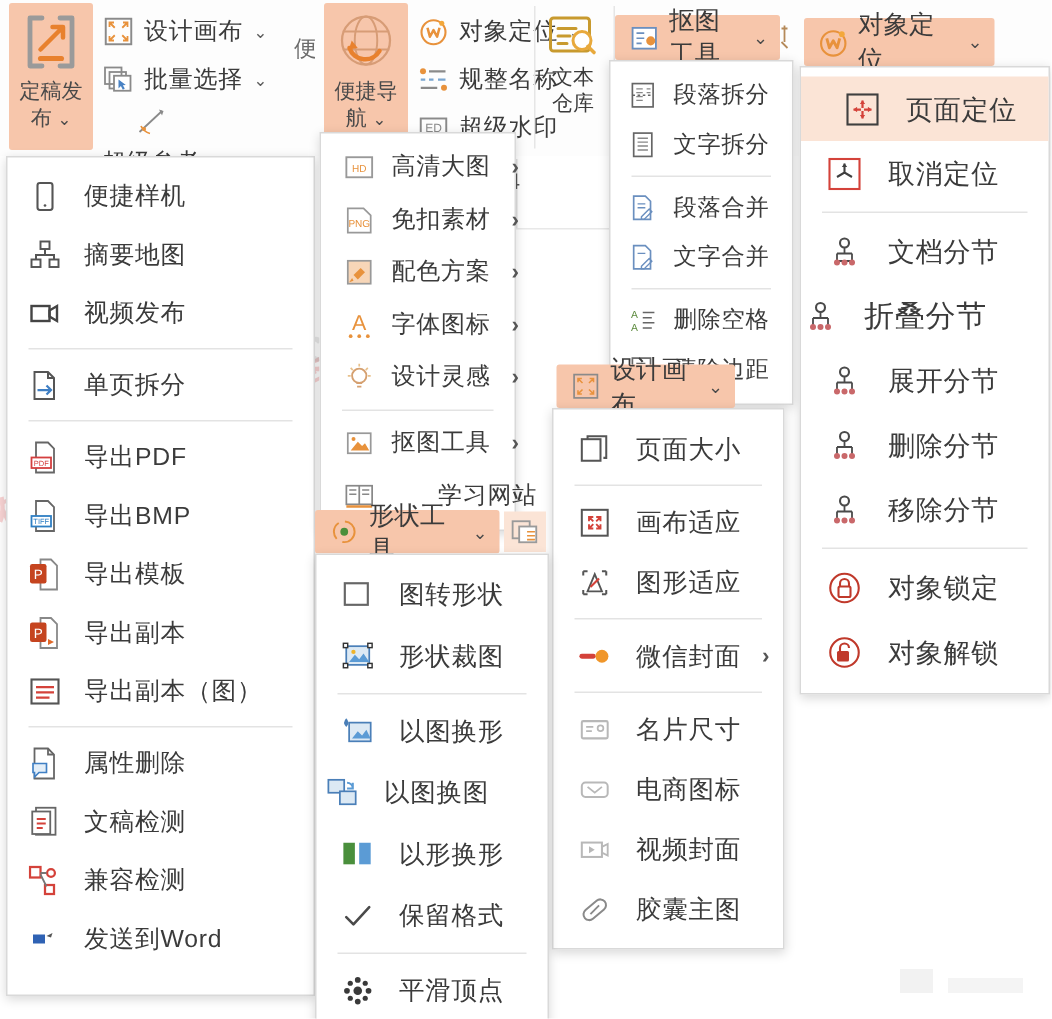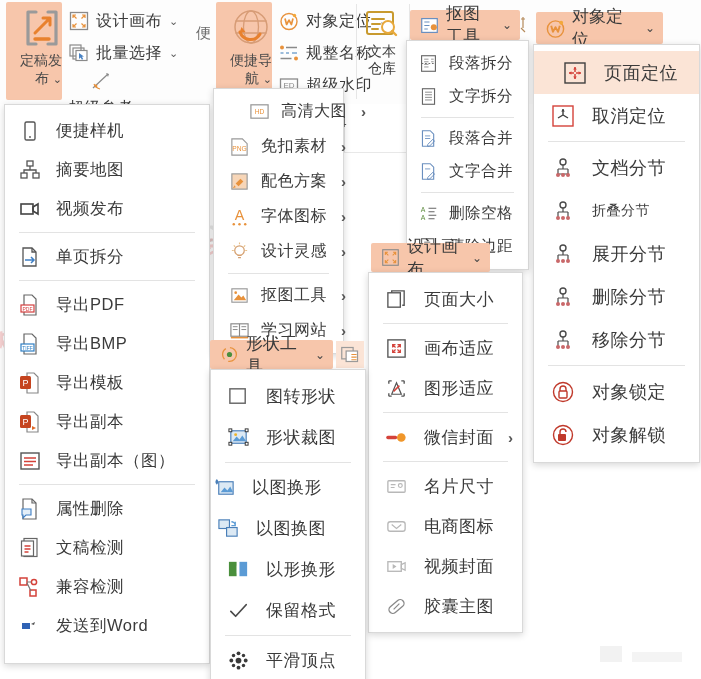--- a/index.html
+++ b/index.html
@@ -16,21 +16,21 @@
   .wm{position:absolute;pointer-events:none;font-weight:bold;white-space:nowrap;}
   .wm-red{color:rgba(231,110,110,.30);}
   .wm-grey{color:rgba(150,150,150,.20);}
 
   
   .ribbon{position:absolute;left:0;top:0;width:701px;height:104px;background:#fdfdfd;}
   .ribbon-sep{position:absolute;top:4px;width:1px;height:95px;background:#e6e6e6;}
 
   .bigbtn{
     position:absolute;background:#f7c6ab;border-radius:2px;
-    display:flex;flex-direction:column;align-items:flex-end;justify-content:flex-start;
+    display:flex;flex-direction:column;align-items:center;justify-content:flex-start;
     color:#4a4a4a;
   }
   .bigbtn .glyph{margin-top:4px;}
   .bigbtn .cap{font-size:14px;line-height:16px;text-align:center;margin-top:2px;}
 
   .smallrow{position:absolute;display:flex;align-items:center;gap:6px;height:30px;}
   .smallrow .ico{width:22px;height:22px;flex:none;display:flex;align-items:center;justify-content:center;}
   .smallrow .lbl{font-size:16px;color:#3b3b3b;letter-spacing:.5px;}
   .smallrow .car{font-size:11px;color:#5c5c5c;margin-left:1px;}
 
@@ -357,21 +357,21 @@
         <svg width="22" height="22" viewBox="0 0 22 22">
           <rect x="3" y="8" width="8" height="6" fill="#2f62b4"></rect>
           <path d="M12 9 l4 -2 l-1 3 z" fill="#555"></path>
         </svg>
       </span>
       <span class="mi-lbl">发送到Word</span>
     </div>
   </div>
 
   <div class="menu" style="left:213px;top:88px;width:131px;">
-    <div class="mi" style="height:35px;font-size:16px;margin-left:20px;">
+    <div class="mi" style="height:35px;font-size:16px;">
       <span class="mi-ico" style="margin-right:9px;">
         <svg width="21" height="21" viewBox="0 0 22 22">
             <rect x="2" y="4" width="18" height="14" fill="none" stroke="#999" stroke-width="1.3"></rect>
             <text x="11" y="14" font-size="7" text-anchor="middle" fill="#e8923c" font-family="Liberation Sans, sans-serif">HD</text>
           </svg>
       </span>
       <span class="mi-lbl">高清大图</span>
       <span class="mi-arrow">›</span>
     </div>
     <div class="mi" style="height:35px;font-size:16px;">
@@ -423,21 +423,21 @@
       <span class="mi-ico" style="margin-right:9px;">
         <svg width="21" height="21" viewBox="0 0 22 22">
             <rect x="3" y="4" width="16" height="14" fill="#fff" stroke="#999" stroke-width="1.2"></rect>
             <path d="M5 16 l5 -6 l3 3 l2 -2 l3 5 z" fill="#e8923c"></path>
             <circle cx="7" cy="8" r="1.4" fill="#e8923c"></circle>
           </svg>
       </span>
       <span class="mi-lbl">抠图工具</span>
       <span class="mi-arrow">›</span>
     </div>
-    <div class="mi" style="height:35px;font-size:16px;">
+    <div class="mi" style="height:35px;font-size:16px;gap:31px;">
       <span class="mi-ico" style="margin-right:9px;">
         <svg width="21" height="21" viewBox="0 0 22 22">
             <rect x="2" y="4" width="18" height="13" fill="none" stroke="#888" stroke-width="1.2"></rect>
             <path d="M11 4 v13" stroke="#888" stroke-width="1.2"></path>
             <path d="M4 7 h5 M4 10 h5 M13 7 h5 M13 10 h5" stroke="#888" stroke-width="1"></path>
             <path d="M2 18.5 h18" stroke="#e8923c" stroke-width="1.6"></path>
           </svg>
       </span>
       <span class="mi-lbl">学习网站</span>
       <span class="mi-arrow">›</span>
@@ -559,21 +559,21 @@
         <svg width="24" height="24" viewBox="0 0 24 24">
             <circle cx="12" cy="6" r="3" fill="none" stroke="#4a4a4a" stroke-width="1.4"></circle>
             <path d="M12 9 v4 M6 18 h12 M7 13 h10 M7 13 v5 M17 13 v5" stroke="#4a4a4a" stroke-width="1.2" fill="none"></path>
             <circle cx="7" cy="19" r="2" fill="#c9686a"></circle>
             <circle cx="12" cy="19" r="2" fill="#c9686a"></circle>
             <circle cx="17" cy="19" r="2" fill="#c9686a"></circle>
           </svg>
       </span>
       <span class="mi-lbl">文档分节</span>
     </div>
-    <div class="mi" style="height:43px;font-size:14px;padding-left:16px;">
+    <div class="mi" style="height:43px;font-size:20px;padding-left:0;">
       <span class="mi-ico" style="margin-right:16px;">
         <svg width="24" height="24" viewBox="0 0 24 24">
             <circle cx="12" cy="6" r="3" fill="none" stroke="#4a4a4a" stroke-width="1.4"></circle>
             <path d="M12 9 v4 M7 13 h10 M7 13 v5 M17 13 v5" stroke="#4a4a4a" stroke-width="1.2" fill="none"></path>
             <circle cx="7" cy="19" r="2" fill="#c9686a"></circle>
             <circle cx="12" cy="19" r="2" fill="#c9686a"></circle>
             <circle cx="17" cy="19" r="2" fill="#c9686a"></circle>
           </svg>
       </span>
       <span class="mi-lbl">折叠分节</span>
@@ -767,21 +767,21 @@
             <circle cx="9" cy="9" r="1.5" fill="#f0b429"></circle>
             <rect x="2" y="3" width="3" height="3" fill="#fff" stroke="#333" stroke-width="1"></rect>
             <rect x="19" y="3" width="3" height="3" fill="#fff" stroke="#333" stroke-width="1"></rect>
             <rect x="2" y="17" width="3" height="3" fill="#fff" stroke="#333" stroke-width="1"></rect>
             <rect x="19" y="17" width="3" height="3" fill="#fff" stroke="#333" stroke-width="1"></rect>
           </svg>
       </span>
       <span class="mi-lbl">形状裁图</span>
     </div>
     <div class="sep"></div>
-    <div class="mi" style="height:41px;font-size:17px;padding-left:0;">
+    <div class="mi" style="height:41px;font-size:17px;padding-left:14px;">
       <span class="mi-ico" style="margin-right:15px;">
         <svg width="23" height="23" viewBox="0 0 24 24">
             <rect x="6" y="6" width="15" height="13" fill="#dce9f4" stroke="#4a7fb8" stroke-width="1.2"></rect>
             <path d="M8 17 l4 -5 l3 3 l3 -4 l3 6 z" fill="#5b9bd5"></path>
             <path d="M4 3 q3 3 0 6 q-3 -3 0 -6" fill="#4a7fb8"></path>
           </svg>
       </span>
       <span class="mi-lbl">以图换形</span>
     </div>
     <div class="mi" style="height:41px;font-size:17px;padding-left:4px;">

